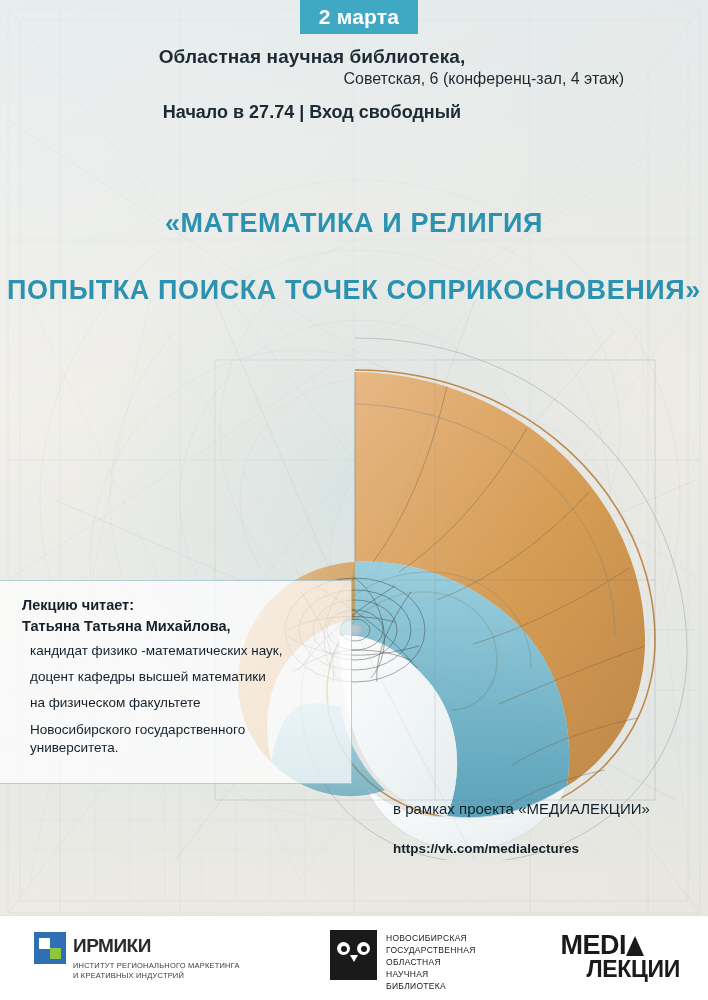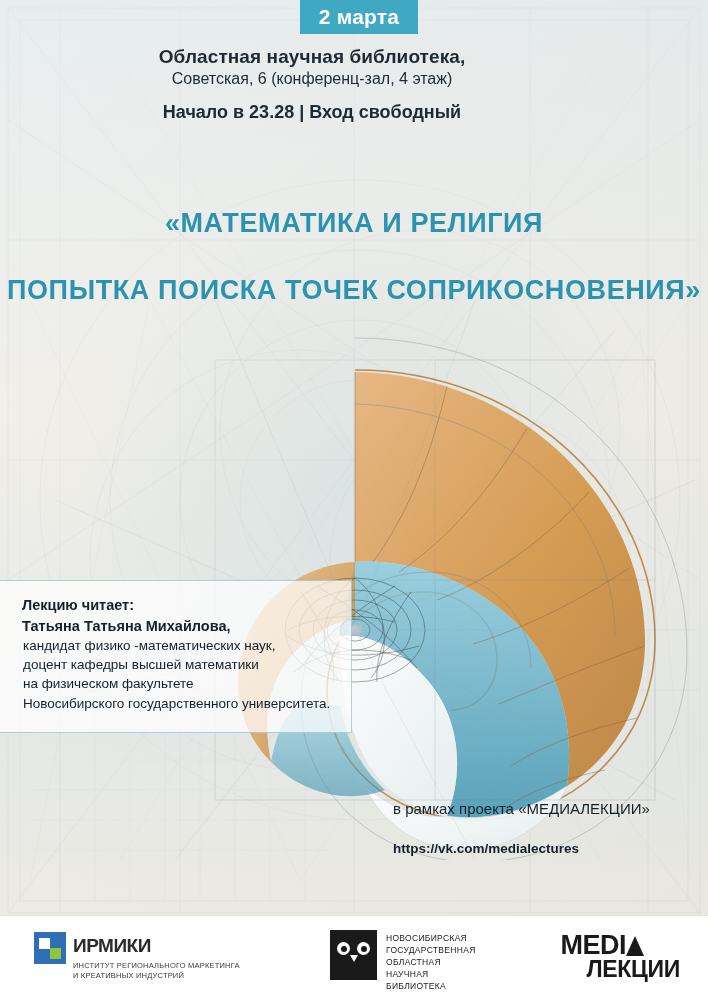--- a/index.html
+++ b/index.html
@@ -67,20 +67,21 @@
   .venue-1 {
     font-size: 19px;
     font-weight: 600;
     letter-spacing: .1px;
     margin: 0 0 2px 0;
   }
   .venue-2 {
     font-size: 16px;
     font-weight: 500;
     margin: 0 0 14px 0;
+    text-align: right;
   }
   .time-line {
     font-size: 18px;
     font-weight: 700;
     margin: 0;
   }
 
   
   .title-block {
     position: absolute;
@@ -131,21 +132,21 @@
     margin: 0 0 5px 0;
   }
   .lecturer .l-name {
     font-size: 14.5px;
     font-weight: bold;
     margin: 0 0 3px 0;
   }
   .lecturer .l-row {
     font-size: 13.5px;
     line-height: 1.35;
-    margin: 1px;
+    margin: 8px;
   }
 
   
   .project {
     position: absolute;
     left: 393px;
     top: 800px;
     width: 300px;
     color: #12212b;
   }
@@ -479,21 +480,21 @@
       <line x1="300" y1="330" x2="420" y2="0"></line>
       <line x1="300" y1="330" x2="560" y2="30"></line>
     </g>
   </svg>
 
   <div class="date-badge">2 марта</div>
 
   <div class="header-block">
     <p class="venue-1">Областная научная библиотека,</p>
     <p class="venue-2">Советская, 6 (конференц-зал, 4 этаж)</p>
-    <p class="time-line">Начало в 23.28 | Вход свободный</p>
+    <p class="time-line">Начало в 27.74 | Вход свободный</p>
   </div>
 
   <div class="title-block">
     <p class="title-line-1">«МАТЕМАТИКА И РЕЛИГИЯ</p>
     <p class="title-line-2">ПОПЫТКА ПОИСКА ТОЧЕК СОПРИКОСНОВЕНИЯ»</p>
   </div>
 
   <div class="lecturer">
     <p class="l-label">Лекцию читает:</p>
     <p class="l-name">Татьяна Татьяна Михайлова,</p>

